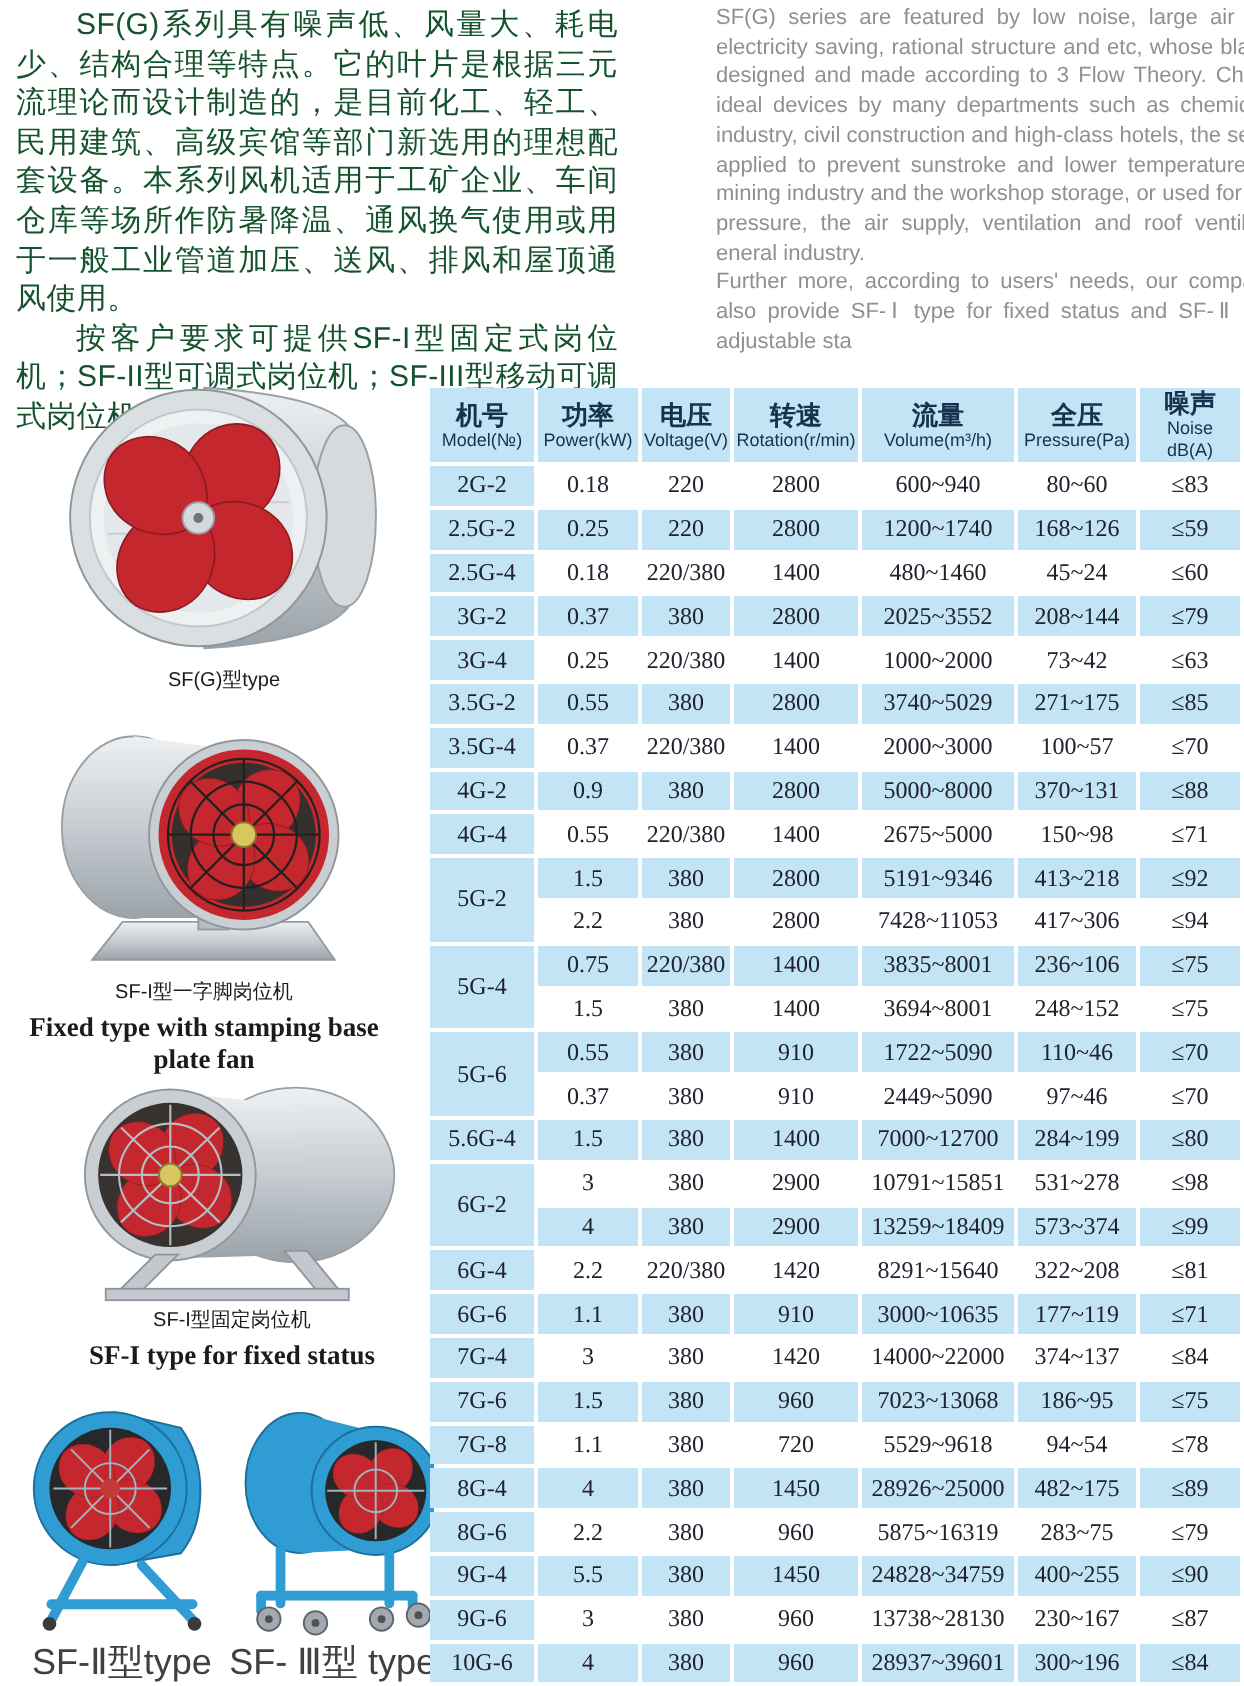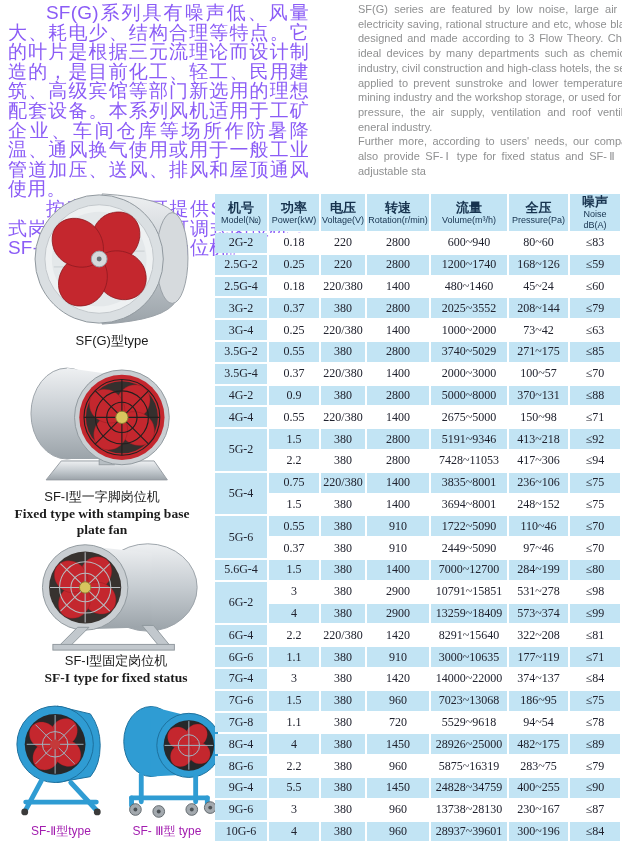--- a/index.html
+++ b/index.html
@@ -4,21 +4,21 @@
 <style>
   html,body { margin:0; padding:0; background:#ffffff; }
   .page {
     position:relative; width:622px; height:843px; background:#fff;
     font-family:"Liberation Sans", sans-serif; overflow:hidden;
   }
 
   
   .intro-zh {
     position:absolute; left:8px; top:3px; width:301px;
-    font-size:19px; line-height:19.6px; color:#8b5cf6;
+    font-size:15px; line-height:19.6px; color:#14532d;
     text-align:justify; letter-spacing:0.2px;
   }
   .intro-zh p { margin:0; text-indent:2em; }
   .intro-en {
     position:absolute; left:314px; top:2px; width:304px;
     font-size:11px; line-height:14.7px; color:#8f9091;
     text-align:justify;
     margin-left:44px;
   }
   .intro-en p { margin:0; }
@@ -41,25 +41,25 @@
     font-family:"Liberation Serif", serif; font-size:12px; color:var(--cell-text);
     overflow:hidden; white-space:nowrap;
   }
   .spec-table td.model { background:var(--cell-blue); }
   .spec-table td.b { background:var(--cell-blue); }
   .spec-table td.w { background:#ffffff; }
 
   
   .fig { position:absolute; text-align:center; }
   .fig svg { display:block; margin:0 auto; }
-  .cap-zh { font-size:13px; color:#1b1b1b; line-height:18px; }
+  .cap-zh { font-size:10px; color:#1b1b1b; line-height:18px; }
   .cap-en { font-family:"Liberation Serif", serif; font-size:13.5px; color:#1b1b1b; line-height:16px;font-weight:bold; }
   .fig-pair { display:flex; justify-content:space-between; align-items:flex-end; }
   .subfig { text-align:center; }
-  .cap-sm { font-size:12px; color:#a21caf; line-height:18px; margin-top:4px; }
+  .cap-sm { font-size:18px; color:#404040; line-height:18px; margin-top:4px; }
 </style>
 </head>
 <body>
 
 <div class="page">
 
   <div class="intro-zh">
     <p>SF(G)系列具有噪声低、风量大、耗电少、结构合理等特点。它的叶片是根据三元流理论而设计制造的，是目前化工、轻工、民用建筑、高级宾馆等部门新选用的理想配套设备。本系列风机适用于工矿企业、车间仓库等场所作防暑降温、通风换气使用或用于一般工业管道加压、送风、排风和屋顶通风使用。</p>
     <p>按客户要求可提供SF-I型固定式岗位机；SF-II型可调式岗位机；SF-III型移动可调式岗位机。</p>
   </div>

